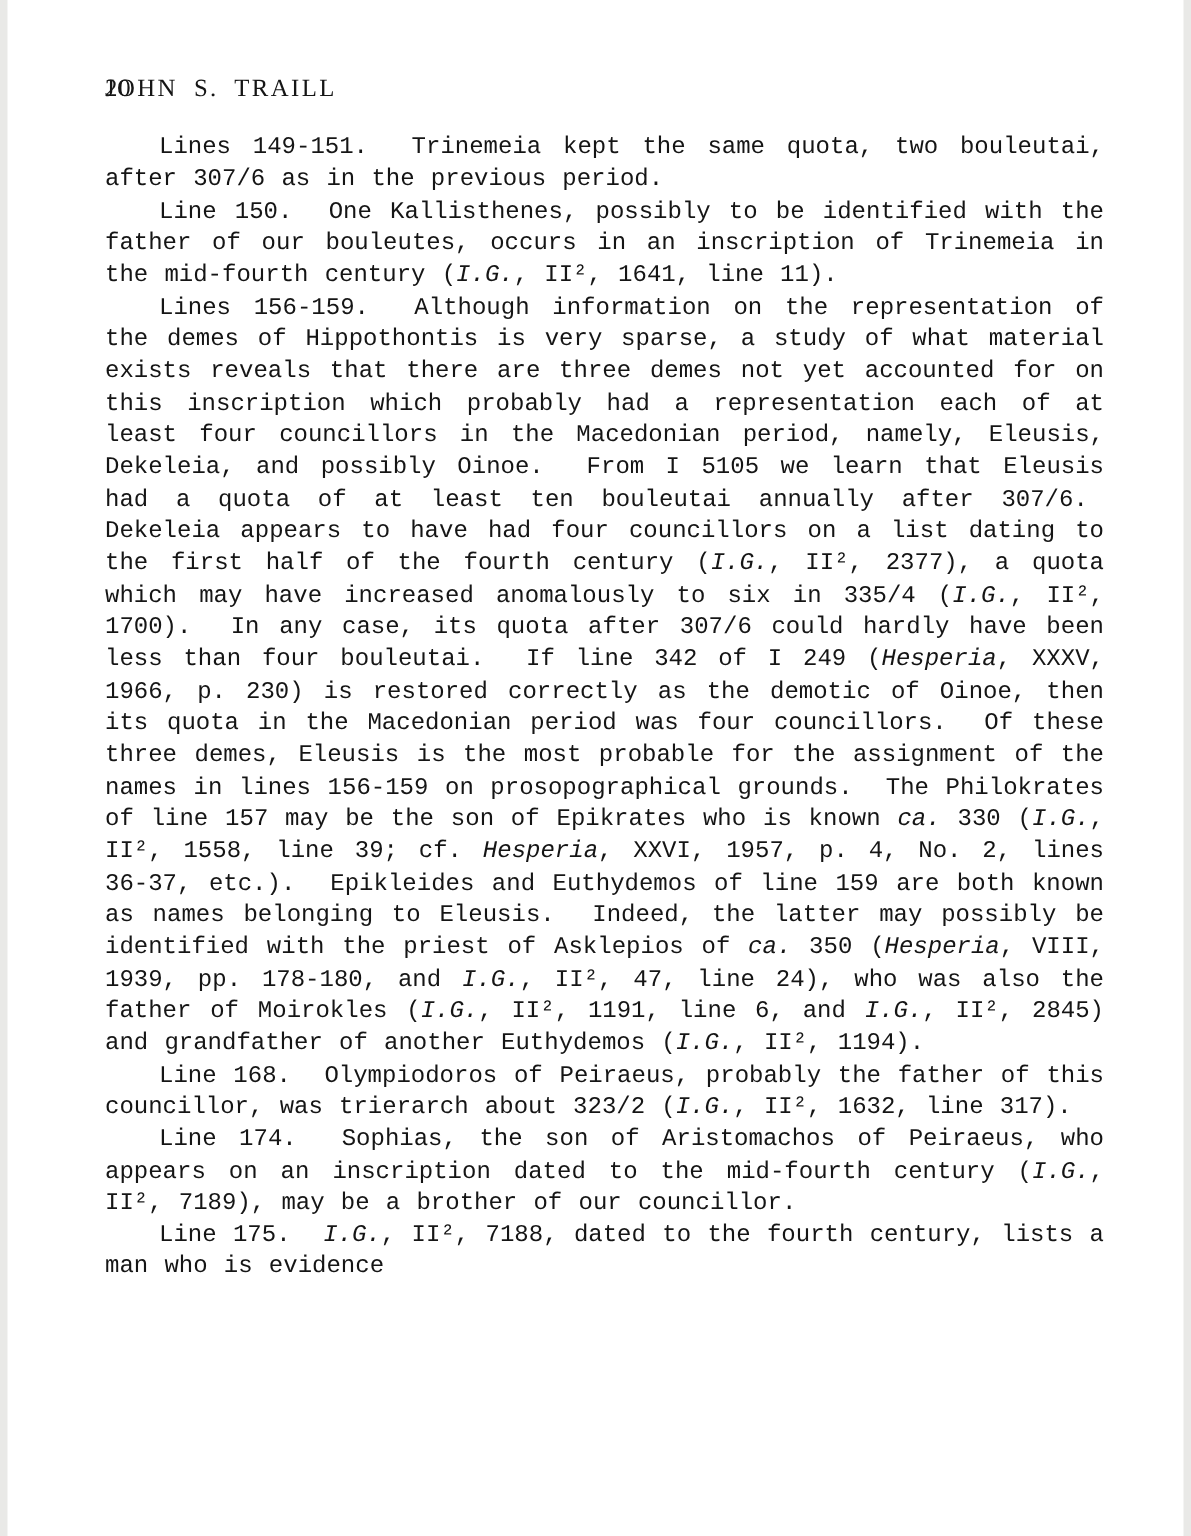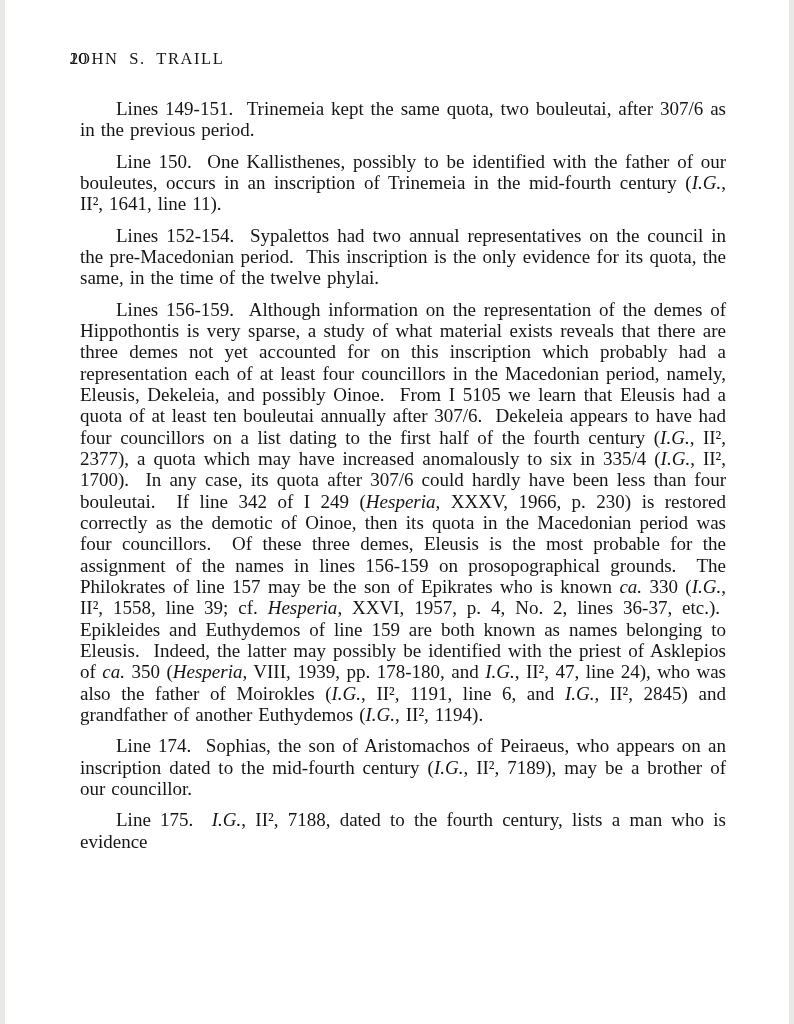--- a/index.html
+++ b/index.html
@@ -41,40 +41,41 @@
     letter-spacing: 1.6px;
     word-spacing: 5px;
   }
   .page-body {
     position: absolute;
     top: 88px;
     left: 65px;
     width: 666px;
   }
   .para {
-    margin: 10px;
-    font-size: 19px;
+    margin: 0;
+    font-size: 16px;
     line-height: 21.33px;
     text-align: justify;
     text-indent: 36px;
     word-spacing: 1.2px;
+    font-family: Liberation Mono, monospace;
   }
   .para i {
     font-style: italic;
   }
 </style>
 </head>
 <body>
 
 <div class="page">
   <header class="page-header">
     <span class="page-number">20</span>
     <span class="running-head">JOHN S. TRAILL</span>
   </header>
   <main class="page-body">
       <p class="para"><span>Lines 149-151.&nbsp; Trinemeia kept the same quota, two bouleutai, after 307/6 as in the previous period.</span></p>
       <p class="para"><span>Line 150.&nbsp; One Kallisthenes, possibly to be identified with the father of our bouleutes, occurs in an inscription of Trinemeia in the mid-fourth century (</span><i>I.G.</i><span>, II², 1641, line 11).</span></p>
-      <p class="para"><span>Lines 152-154.&nbsp; Sypalettos had two annual representatives on the council in the pre-Macedonian period.&nbsp; This inscription is the only evidence for its quota, the same, in the time of the twelve phylai.</span></p>
       <p class="para"><span>Lines 156-159.&nbsp; Although information on the representation of the demes of Hippothontis is very sparse, a study of what material exists reveals that there are three demes not yet accounted for on this inscription which probably had a representation each of at least four councillors in the Macedonian period, namely, Eleusis, Dekeleia, and possibly Oinoe.&nbsp; From I 5105 we learn that Eleusis had a quota of at least ten bouleutai annually after 307/6.&nbsp; Dekeleia appears to have had four councillors on a list dating to the first half of the fourth century (</span><i>I.G.</i><span>, II², 2377), a quota which may have increased anomalously to six in 335/4 (</span><i>I.G.</i><span>, II², 1700).&nbsp; In any case, its quota after 307/6 could hardly have been less than four bouleutai.&nbsp; If line 342 of I 249 (</span><i>Hesperia</i><span>, XXXV, 1966, p. 230) is restored correctly as the demotic of Oinoe, then its quota in the Macedonian period was four councillors.&nbsp; Of these three demes, Eleusis is the most probable for the assignment of the names in lines 156-159 on prosopographical grounds.&nbsp; The Philokrates of line 157 may be the son of Epikrates who is known </span><i>ca.</i><span> 330 (</span><i>I.G.</i><span>, II², 1558, line 39; cf. </span><i>Hesperia</i><span>, XXVI, 1957, p. 4, No. 2, lines 36-37, etc.).&nbsp; Epikleides and Euthydemos of line 159 are both known as names belonging to Eleusis.&nbsp; Indeed, the latter may possibly be identified with the priest of Asklepios of </span><i>ca.</i><span> 350 (</span><i>Hesperia</i><span>, VIII, 1939, pp. 178-180, and </span><i>I.G.</i><span>, II², 47, line 24), who was also the father of Moirokles (</span><i>I.G.</i><span>, II², 1191, line 6, and </span><i>I.G.</i><span>, II², 2845) and grandfather of another Euthydemos (</span><i>I.G.</i><span>, II², 1194).</span></p>
+      <p class="para"><span>Line 168.&nbsp; Olympiodoros of Peiraeus, probably the father of this councillor, was trierarch about 323/2 (</span><i>I.G.</i><span>, II², 1632, line 317).</span></p>
       <p class="para"><span>Line 174.&nbsp; Sophias, the son of Aristomachos of Peiraeus, who appears on an inscription dated to the mid-fourth century (</span><i>I.G.</i><span>, II², 7189), may be a brother of our councillor.</span></p>
       <p class="para"><span>Line 175.&nbsp; </span><i>I.G.</i><span>, II², 7188, dated to the fourth century, lists a man who is evidence</span></p>
     </main>
 </div>
 
 </body></html>

